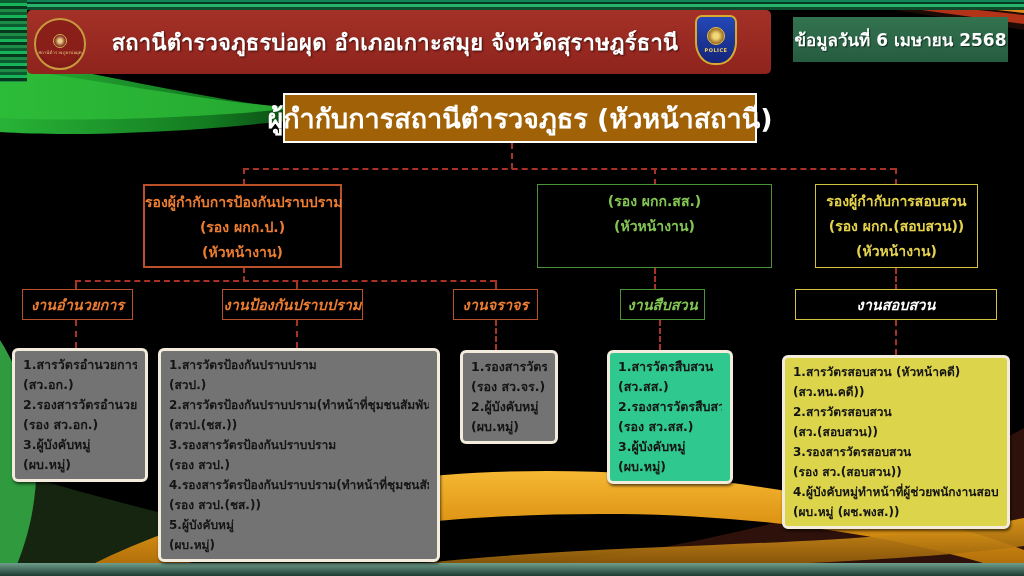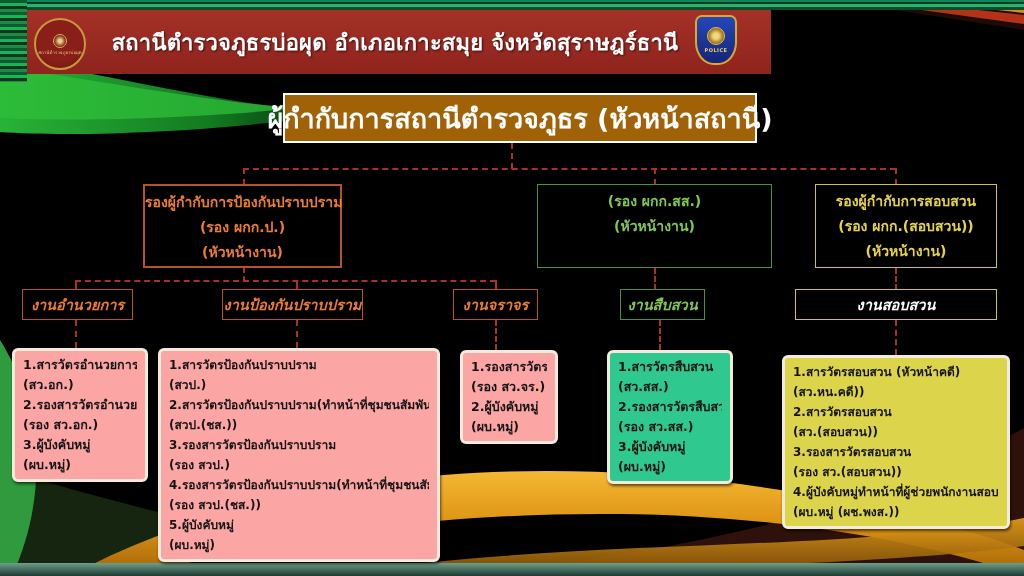--- a/index.html
+++ b/index.html
@@ -13,21 +13,21 @@
     position:absolute; left:0; top:0; width:1024px; height:10px; z-index:1;
     background:repeating-linear-gradient(180deg,#11865a 0 2px,#063a22 2px 4px,#2ab36a 4px 7px,#0c4c2c 7px 10px);
   }
   .left-band {
     position:absolute; left:0; top:0; width:27px; height:82px; z-index:1;
     background:repeating-linear-gradient(180deg,#0a5c2e 0 3px,#18b35a 3px 6px,#05391e 6px 9px,#1d8a46 9px 12px);
   }
   
   .header {
     position:absolute; left:27px; top:10px; width:744px; height:64px; z-index:2;
-    background:linear-gradient(180deg,#a43127,#8e241d); border-radius:0;
+    background:linear-gradient(180deg,#a43127,#8e241d); border-radius:5px;
     display:flex; align-items:center; justify-content:center;
   }
   .header-title {
     color:#fff; font-size:22px; font-weight:bold; letter-spacing:.2px;
     text-shadow:1px 1px 2px #3a0c08; padding:0 78px 0 70px; white-space:nowrap;
   }
   .logo-circle {
     position:absolute; left:7px; top:8px; width:52px; height:52px; border-radius:50%;
     background:radial-gradient(circle at 50% 42%, #8a1f19 55%, #6e1412 100%);
     border:2px solid #c79a3e; display:flex; flex-direction:column; align-items:center; justify-content:center;
@@ -54,40 +54,40 @@
     position:absolute; left:283px; top:93px; width:474px; height:50px; z-index:2;
     background:#a16207; border:2px solid #fff; color:#fff; font-size:27px; font-weight:bold;
     display:flex; align-items:center; justify-content:center; white-space:nowrap;
   }
   
   .deputy { position:absolute; top:184px; height:84px; z-index:2; background:rgba(0,0,0,.55);
     text-align:center; font-weight:bold; font-size:14px; padding-top:4px; }
   .deputy .ln { line-height:25px; white-space:nowrap; }
   .dep-orange { left:143px; width:199px; border:2px solid #b8502a; color:#ed7d31; }
   .dep-green  { left:537px; width:235px; border:1.5px solid #4a9438; color:#84c653; }
-  .dep-yellow { left:815px; width:182px; border:1.5px solid #d2c23c; color:#e5d44b; }
+  .dep-yellow { left:815px; width:163px; border:1.5px solid #d2c23c; color:#e5d44b; }
   
   .dept { position:absolute; top:289px; height:31px; z-index:2; background:rgba(0,0,0,.55);
     display:flex; align-items:center; justify-content:center; font-weight:bold; font-size:14.5px; white-space:nowrap;font-style:italic; }
   .dept-orange { border:1.5px solid #b8502a; color:#ed7d31; }
   .dept-green  { border:1.5px solid #4a9438; color:#84c653; }
   .dept-yellow { border:1.5px solid #d2c23c; color:#ffffff; }
   .dept1 { left:22px;  width:111px; }
   .dept2 { left:222px; width:141px; }
   .dept3 { left:453px; width:85px; }
   .dept4 { left:620px; width:85px; }
   .dept5 { left:795px; width:202px; }
   
   .detail {
     position:absolute; z-index:2; border:3px solid #f3ecdc; border-radius:6px;
     padding:4px 8px; font-size:12.5px; font-weight:bold; color:#141414; line-height:20px;
     box-shadow:1px 2px 3px rgba(0,0,0,.6);
   }
   .detail .dl { white-space:nowrap; overflow:hidden; }
-  .fill-orange { background:#fca5a5; }
+  .fill-orange { background:#737373; }
   .fill-green  { background:#2fc98f; }
   .fill-yellow { background:#dcd44a; }
   .detA { left:12px;  top:348px; width:136px; height:134px; }
   .detB { left:158px; top:348px; width:282px; height:214px; font-size:12px; }
   .detC { left:460px; top:350px; width:98px;  height:94px; }
   .detD { left:607px; top:350px; width:126px; height:134px; }
   .detE { left:782px; top:355px; width:228px; height:174px; font-size:12px; }
   
   .vline { position:absolute; width:0; border-left:2px dashed #a93226; z-index:1; }
   .hline { position:absolute; height:0; border-top:2px dashed #a93226; z-index:1; }
@@ -143,20 +143,21 @@
       <div class="logo-emblem"></div>
       <div class="logo-text">สถานีตำรวจภูธรบ่อผุด</div>
     </div>
     <div class="header-title">สถานีตำรวจภูธรบ่อผุด อำเภอเกาะสมุย จังหวัดสุราษฎร์ธานี</div>
     <div class="police-badge">
       <div class="badge-emblem"></div>
       <div class="badge-police-label">POLICE</div>
     </div>
   </div>
 
+  <div class="date-box">ข้อมูลวันที่ 6 เมษายน 2568</div>
 
   <div class="chief-box">ผู้กำกับการสถานีตำรวจภูธร (หัวหน้าสถานี)</div>
 
   <div class="vline" style="left:511px; top:143px; height:26px;"></div>
   <div class="hline" style="left:243px; top:168px; width:653px;"></div>
   <div class="vline" style="left:243px; top:168px; height:17px;"></div>
   <div class="vline" style="left:654px; top:168px; height:17px;"></div>
   <div class="vline" style="left:895px; top:168px; height:17px;"></div>
   <div class="vline" style="left:243px; top:268px; height:13px;"></div>
   <div class="hline" style="left:75px; top:280px; width:421px;"></div>

